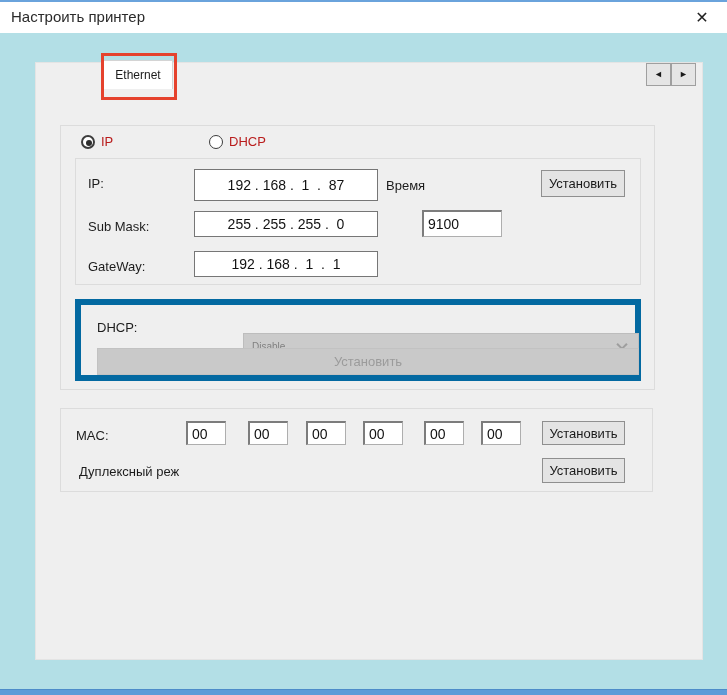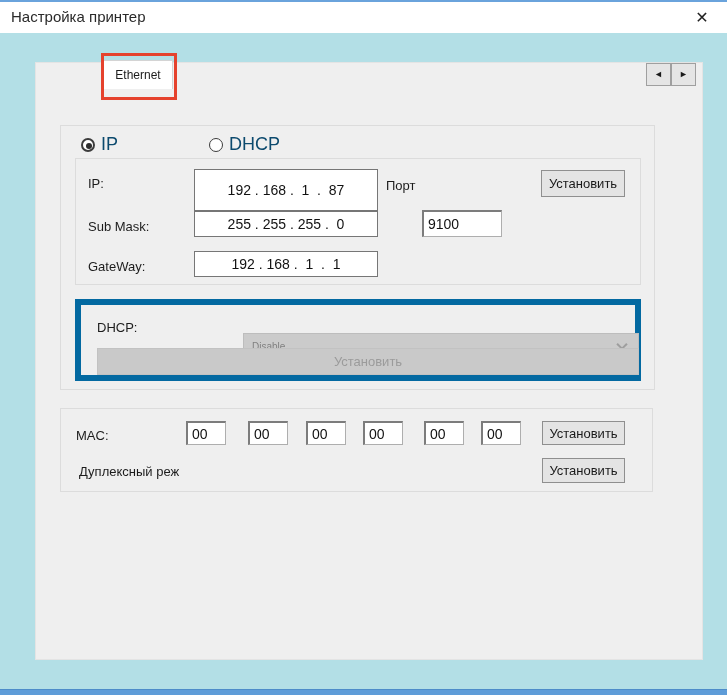--- a/index.html
+++ b/index.html
@@ -38,21 +38,21 @@
   .g2 { left:60px; top:408px; width:593px; height:84px; }
 
   .lbl { position:absolute; font-size:13px; color:#1c1c1c; white-space:nowrap; }
 
   .radio-wrap { position:absolute; display:flex; align-items:center; gap:6px; }
   .radio { width:14px; height:14px; border:2px solid #3c3c3c; border-radius:50%;
            background:#fff; position:relative; flex:0 0 auto; }
   .radio.checked::after { content:""; position:absolute; left:3px; top:3px; width:6px; height:6px;
                           background:#2d2d2d; border-radius:50%; }
   .radio.unchecked { border-width:1px; width:14px; height:14px; }
-  .radio-wrap span { font-size:18px; color:#0c4a6e; }
+  .radio-wrap span { font-size:13px; color:#b91c1c; }
 
   .ipfield { position:absolute; background:#fff; border:1px solid #767676;
              font-size:14px; color:#111; text-align:center; font-family:"Liberation Sans",sans-serif; }
   .sunken { position:absolute; background:#fff; border:1px solid #aeaeae;
             border-top:2px solid #7c7c7c; border-left:2px solid #7c7c7c;
             font-size:14px; color:#111; padding-left:4px; font-family:"Liberation Sans",sans-serif; }
   input.ipfield, input.sunken { outline:none; }
 
   .btn { position:absolute; background:#e4e4e4; border:1px solid #8f8f8f;
          font-size:13px; color:#1a1a1a; text-align:center; cursor:pointer;
@@ -75,21 +75,21 @@
   .clip { overflow:hidden; text-overflow:clip; }
 </style>
 </head>
 <body>
 
 <div class="window">
 
   <div class="top-accent"></div>
 
   <div class="titlebar">
-    <div class="title">Настройка принтер</div>
+    <div class="title">Настроить принтер</div>
     <div class="close-btn">✕</div>
   </div>
 
   <div class="tab first" style="left:40px;width:63px;">Основные</div>
   <div class="tab selected" style="left:103px;width:70px;">Ethernet</div>
   <div class="tab" style="left:175px;width:59px;">WiFi</div>
   <div class="tab" style="left:235px;width:146px;">Настройка bluetooth</div>
   <div class="tab" style="left:382px;width:104px;">Черная метка</div>
   <div class="tab" style="left:487px;width:45px;">RPP</div>
   <div class="tab" style="left:533px;width:99px;">Время нагрева</div>
@@ -107,22 +107,22 @@
       <span class="radio checked"></span>
       <span>IP</span>
     </div>
     <div class="radio-wrap" style="left:148px;top:8px;">
       <span class="radio unchecked"></span>
       <span>DHCP</span>
     </div>
 
     <div class="inner-box">
       <div class="lbl" style="left:12px;top:17px;text-align:right;">IP:</div>
-      <input class="ipfield" style="left: 118px; top: 10px; width: 184px; height: 42px;" value="192 . 168 .  1  .  87">
-      <div class="lbl" style="left:310px;top:19px;">Порт</div>
+      <input class="ipfield" style="left: 118px; top: 10px; width: 184px; height: 32px;" value="192 . 168 .  1  .  87">
+      <div class="lbl" style="left:310px;top:19px;">Время</div>
       <input class="sunken" style="left: 346px; top: 11px; width: 80px; height: 27px; margin-top: 40px;" value="9100">
 
       <div class="lbl" style="left:12px;top:60px;">Sub Mask:</div>
       <input class="ipfield" style="left: 118px; top: 52px; width: 184px; height: 26px;" value="255 . 255 . 255 .  0">
 
       <div class="lbl" style="left:12px;top:100px;">GateWay:</div>
       <input class="ipfield" style="left: 118px; top: 92px; width: 184px; height: 26px;" value="192 . 168 .  1  .  1">
     </div>
 
     <button class="btn" style="left:480px;top:44px;width:84px;height:27px;">Установить</button>

